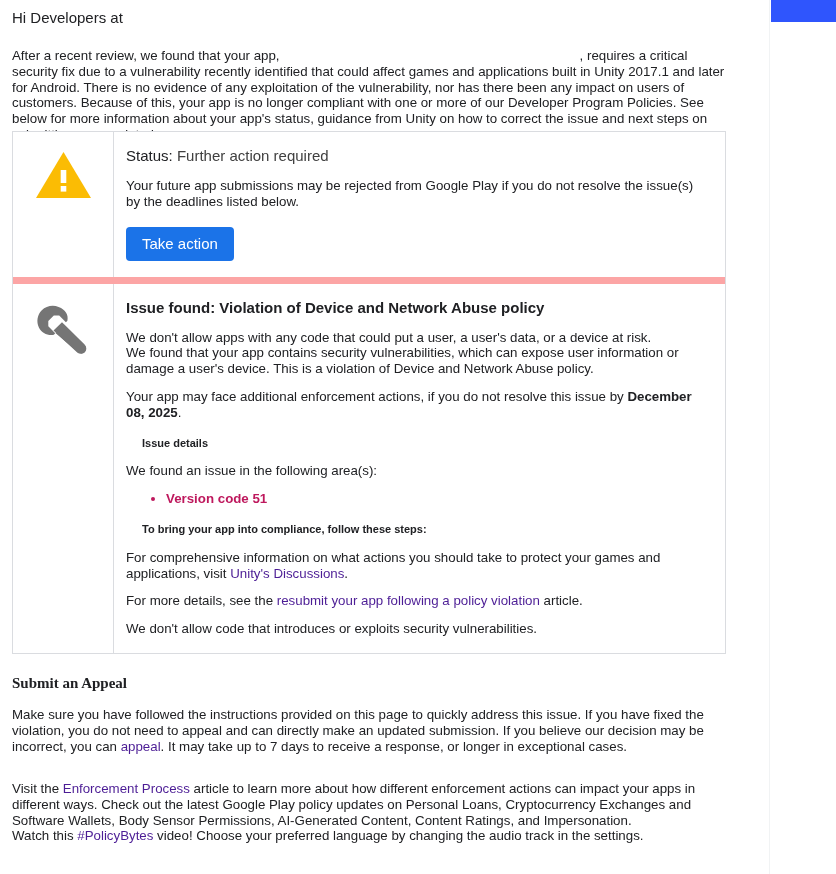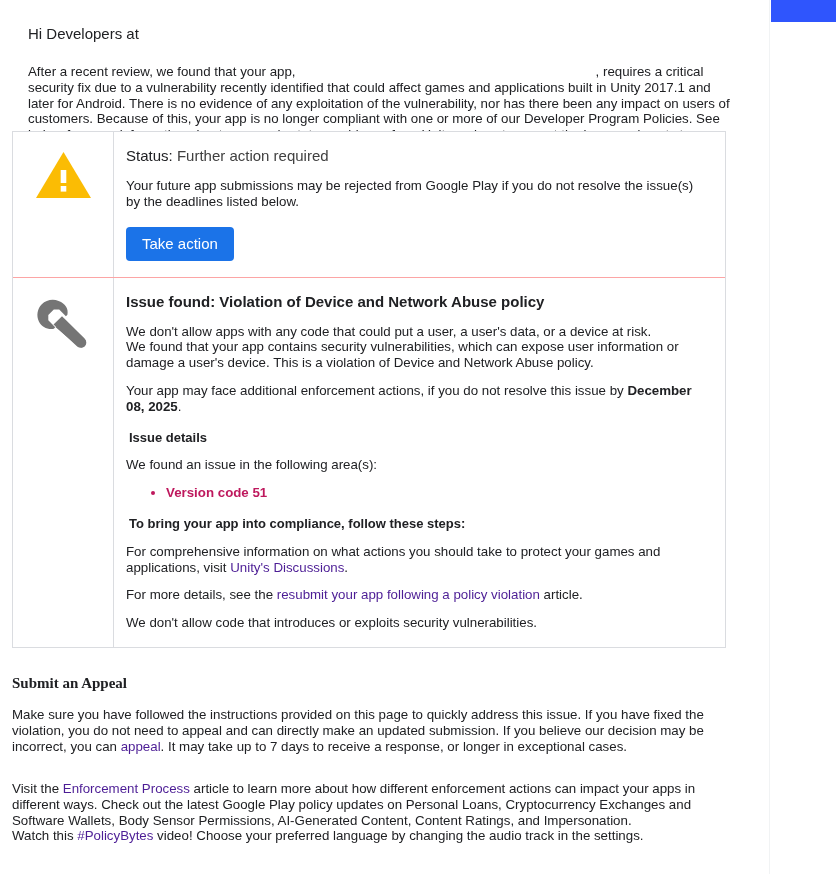--- a/index.html
+++ b/index.html
@@ -38,21 +38,21 @@
   }
 
   
   #main {
     position: absolute;
     top: 0;
     left: 0;
     width: 769px;
     height: 874px;
     box-sizing: border-box;
-    padding: 16px;
+    padding: 0;
   }
 
   .greeting {
     font-size: 15px;
     line-height: 20px;
     color: #202124;
     padding: 8px 0 0 12px;
     margin: 0;
   }
 
@@ -77,21 +77,21 @@
     width: 714px;
     border: 1px solid #dadce0;
     box-sizing: border-box;
     background: #fff;
   }
   .card-row {
     display: flex;
     align-items: flex-start;
   }
   .card-row + .card-row {
-    border-top: 1px solid #fca5a5;
+    border-top: 7px solid #fca5a5;
   }
   .card-icon-cell {
     width: 101px;
     min-height: 120px;
     flex: 0 0 101px;
     border-right: 1px solid #dadce0;
     box-sizing: border-box;
     display: flex;
     justify-content: center;
     padding-top: 18px;
@@ -139,24 +139,24 @@
     margin: 0 0 0 0;
     color: #202124;
   }
   .issue-para {
     font-size: 13.3px;
     line-height: 15.8px;
     margin: 12px 0 0 0;
     color: #202124;
   }
   .issue-sub {
-    font-size: 13px;
+    font-size: 11px;
     line-height: 15.8px;
     font-weight: bold;
-    margin: 15px 0 0 3px;
+    margin: 15px 0 0 16px;
     color: #202124;
   }
   ul.issue-list {
     margin: 12px 0 0 0;
     padding-left: 40px;
     list-style: disc;
   }
   ul.issue-list li {
     font-size: 13.3px;
     line-height: 15.8px;

